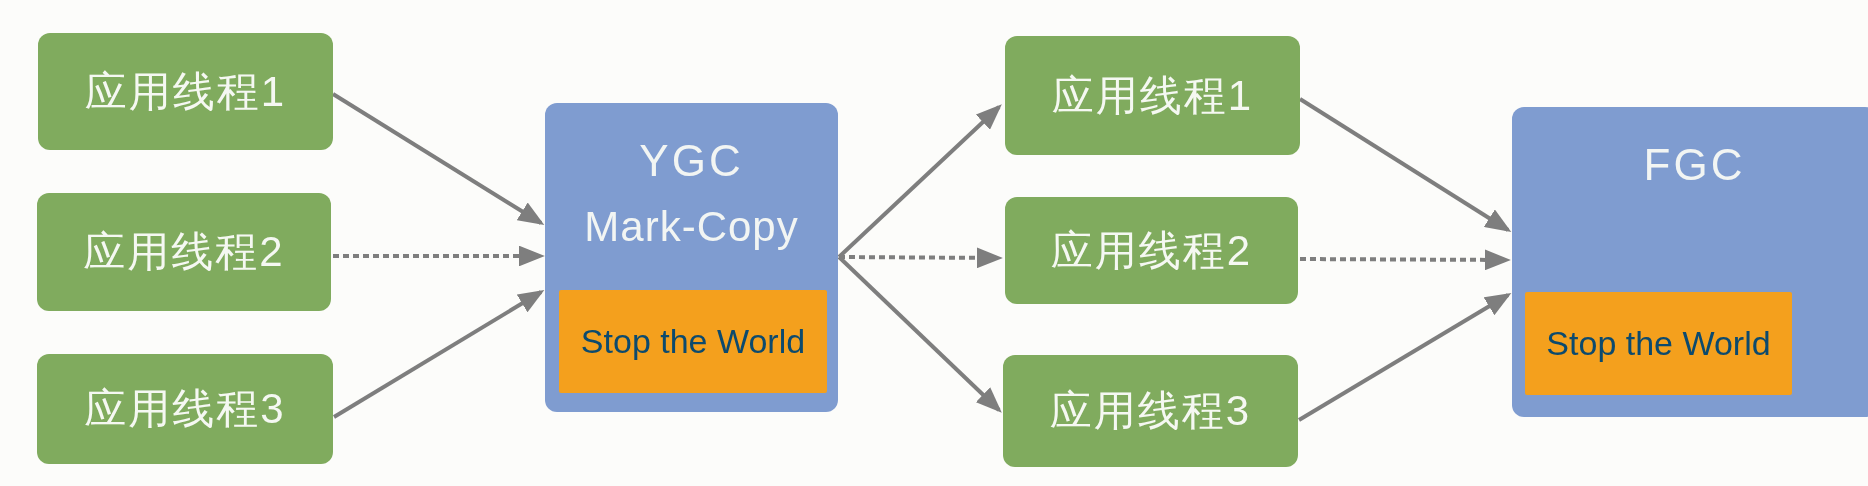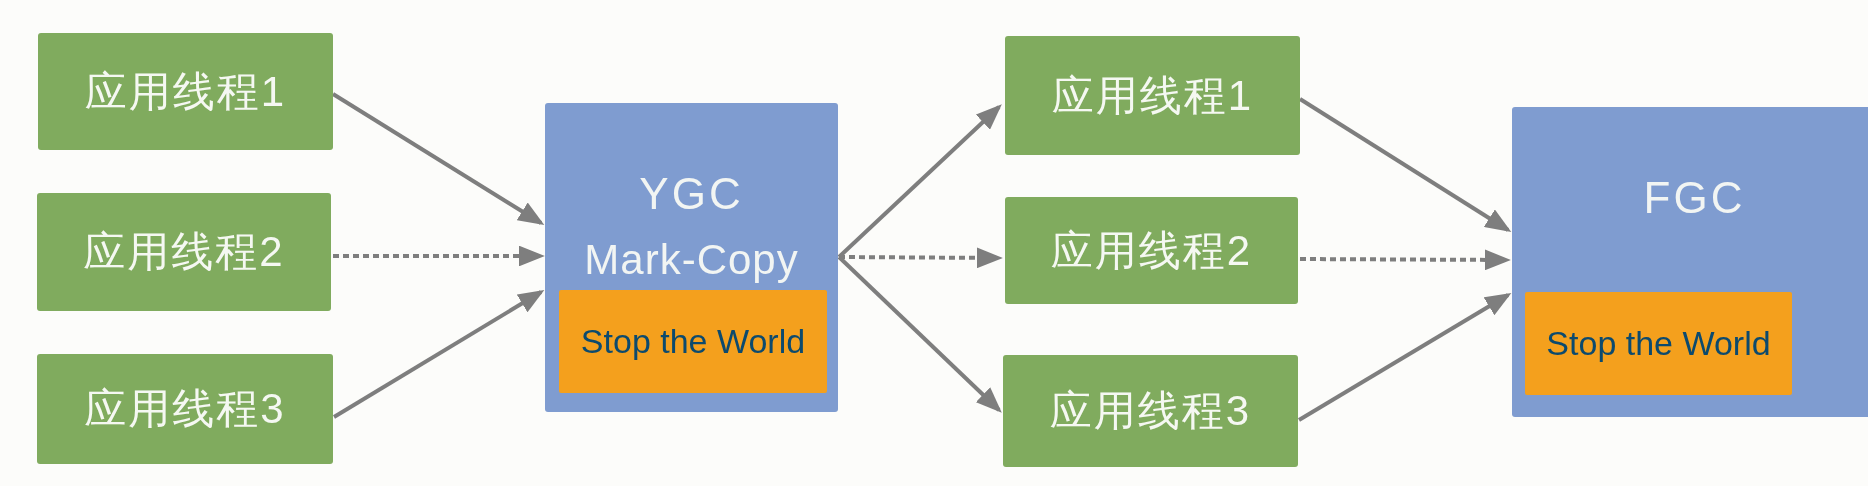--- a/index.html
+++ b/index.html
@@ -11,39 +11,39 @@
     position: relative;
     width: 1868px;
     height: 486px;
     background: #fcfcfa;
     font-family: "Liberation Sans", sans-serif;
     overflow: hidden;
   }
   .box {
     position: absolute;
     box-sizing: border-box;
-    border-radius: 3px;
+    border-radius: 12px;
   }
   .thread {
     background: #80ab5e;
     color: #f5f8f2;
     display: flex;
     align-items: center;
     justify-content: center;
     font-size: 42px;
     letter-spacing: 2px;
     text-align: center;
   }
   .gcbox {
     background: #7f9cd0;
     color: #f2f5f3;
     text-align: center;
   }
   .gc-titleblock {
-    padding-top: 65px;
+    padding-top: 32px;
     line-height: 52px;
   }
   .gc-title {
     font-size: 44px;
     letter-spacing: 3px;
   }
   .gc-method {
     font-size: 42px;
     letter-spacing: 1px;
     margin-top: 14px;

